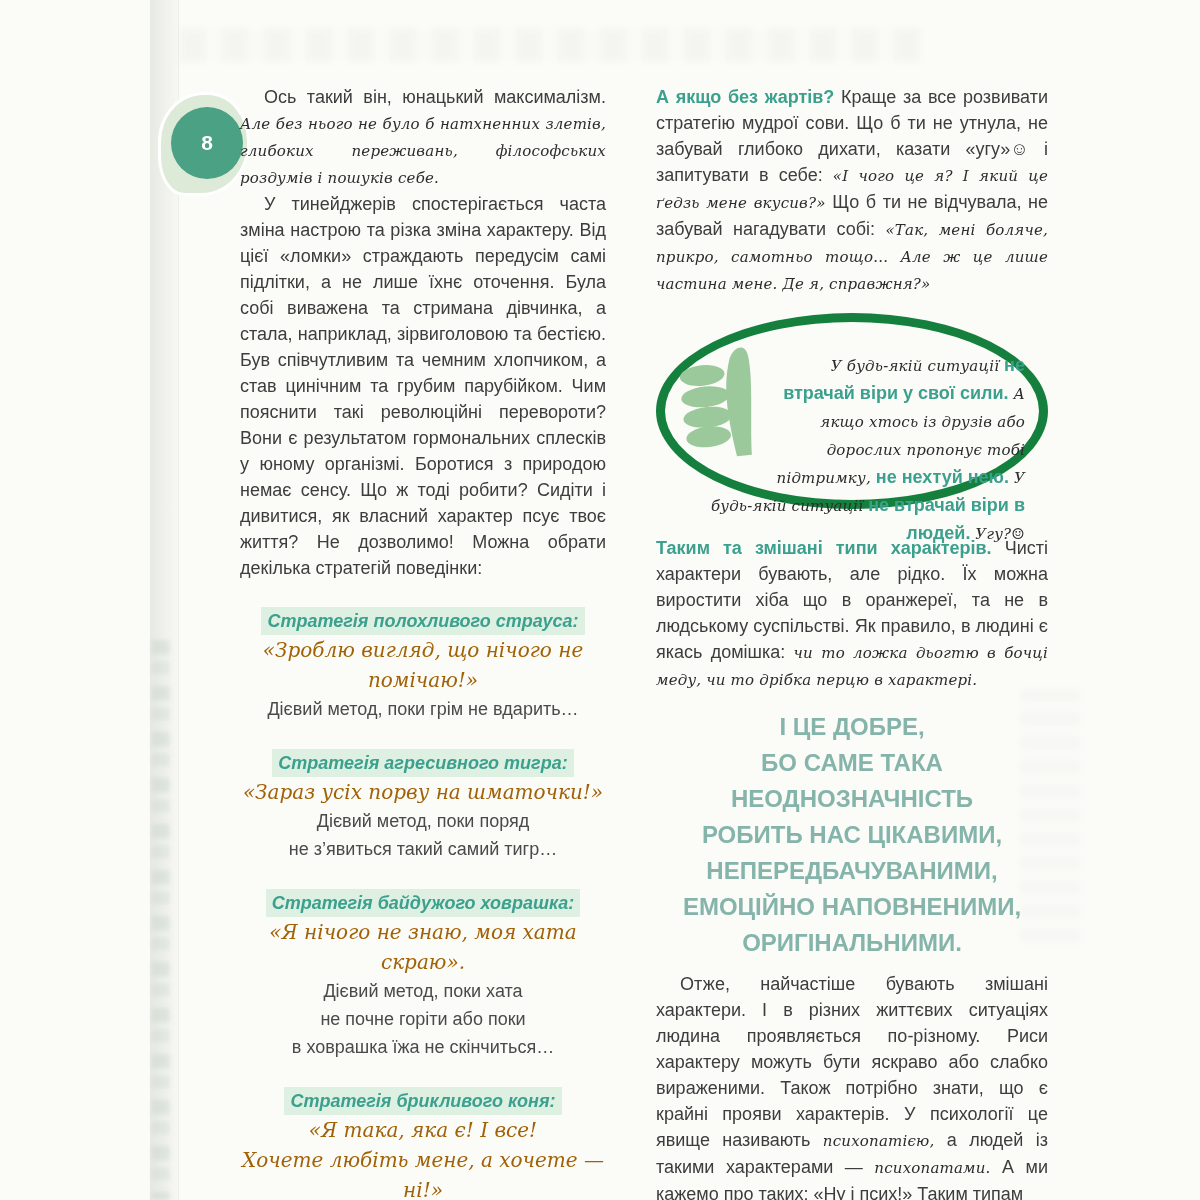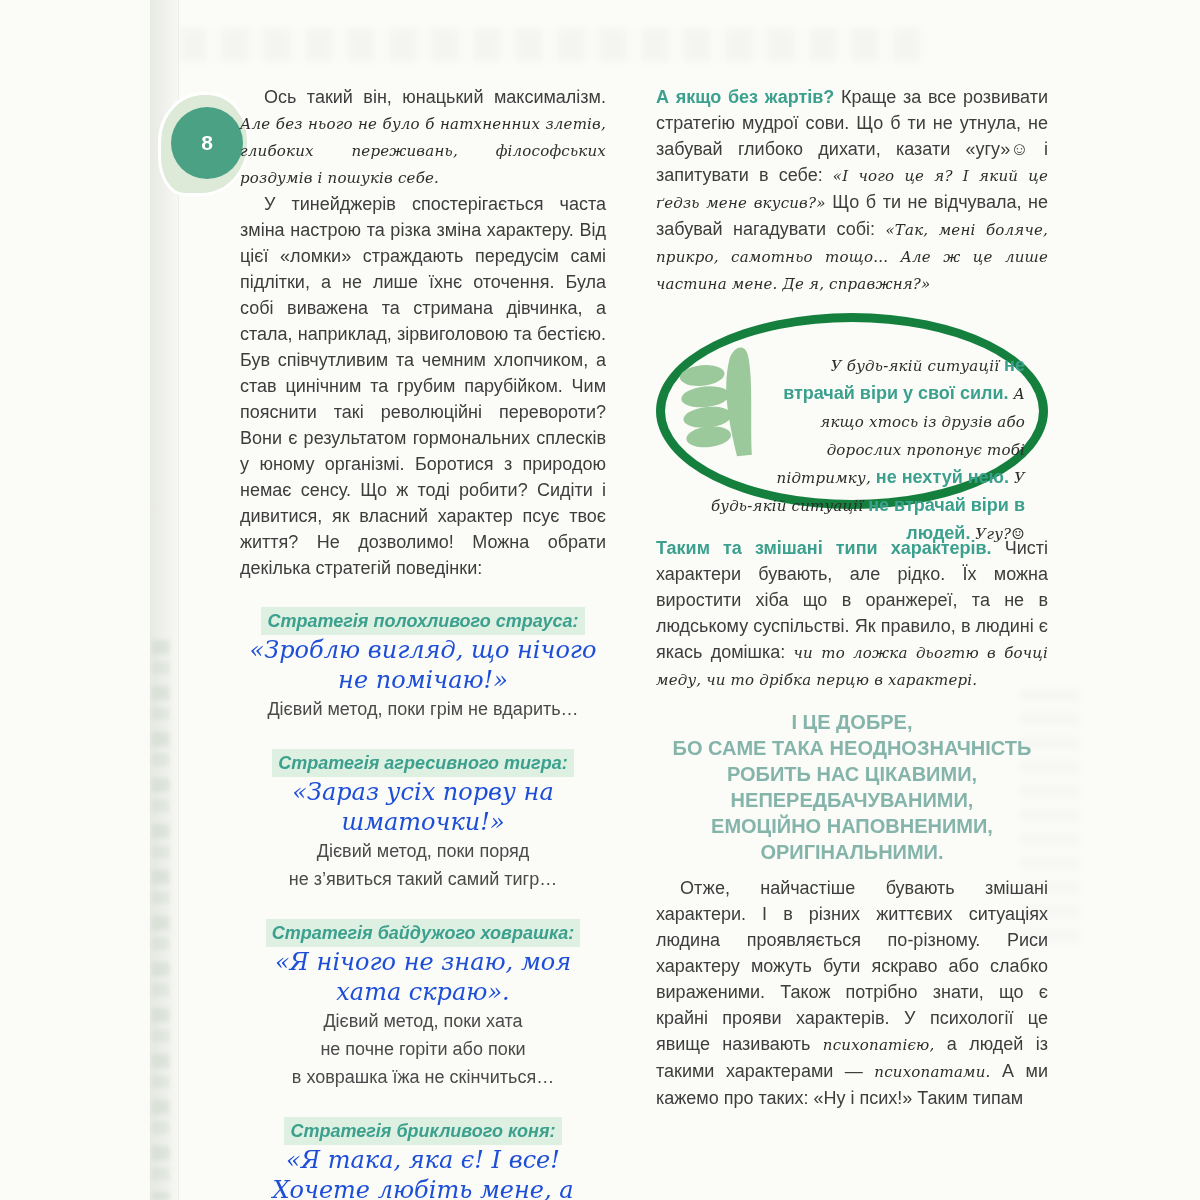--- a/index.html
+++ b/index.html
@@ -81,21 +81,21 @@
   .strategy{text-align:center;margin-top:26px;}
   .strategy-title{
     display:inline-block;
     background:#def0e2;
     color:#3ba08d;font-weight:bold;
     padding:1px 6px;
     font-style:italic;
   }
   .strategy-quote{
     font-family:"DejaVu Serif",serif;font-style:italic;
-    font-size:24px;color:#1d4ed8;
+    font-size:20px;color:#a16207;
     white-space:pre-line;line-height:30px;
   }
   .strategy-method{
     color:#4a4a4a;white-space:pre-line;line-height:28px;margin-top:0;
   }
   
   .callout{
     position:relative;
     margin-top:16px;
     width:392px;height:196px;
@@ -111,22 +111,22 @@
     margin:-14px 8px 4px -4px;
   }
   .callout-text{
     font-size:18px;line-height:27px;
   }
   .good-block{
     margin-top:16px;
     text-align:center;
     color:#84b4aa;
     font-weight:bold;
-    font-size:20px;
-    line-height:26px;
+    font-size:24px;
+    line-height:36px;
     white-space:pre-line;
   }
 </style>
 </head>
 <body>
 
 <div class="page">
 
   <div class="gutter">
     <div class="spine-smudge"></div>

